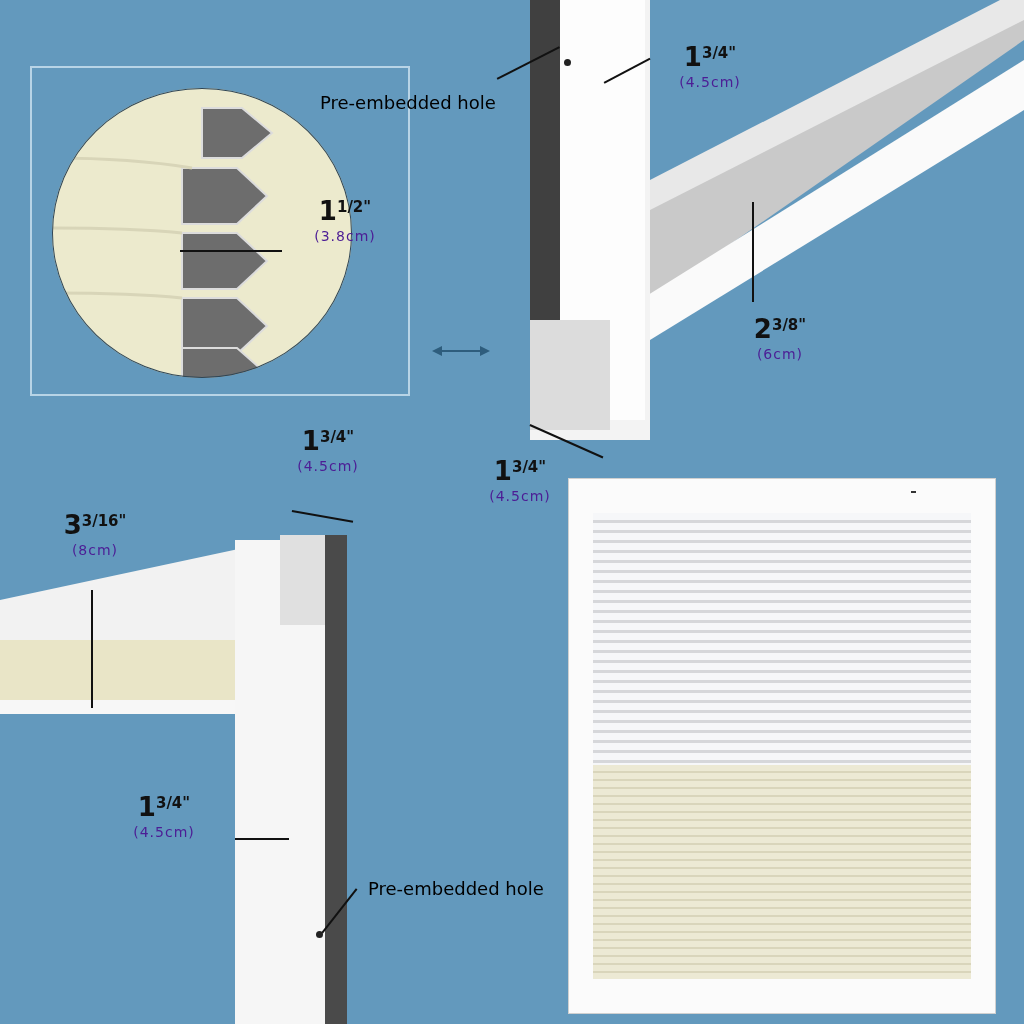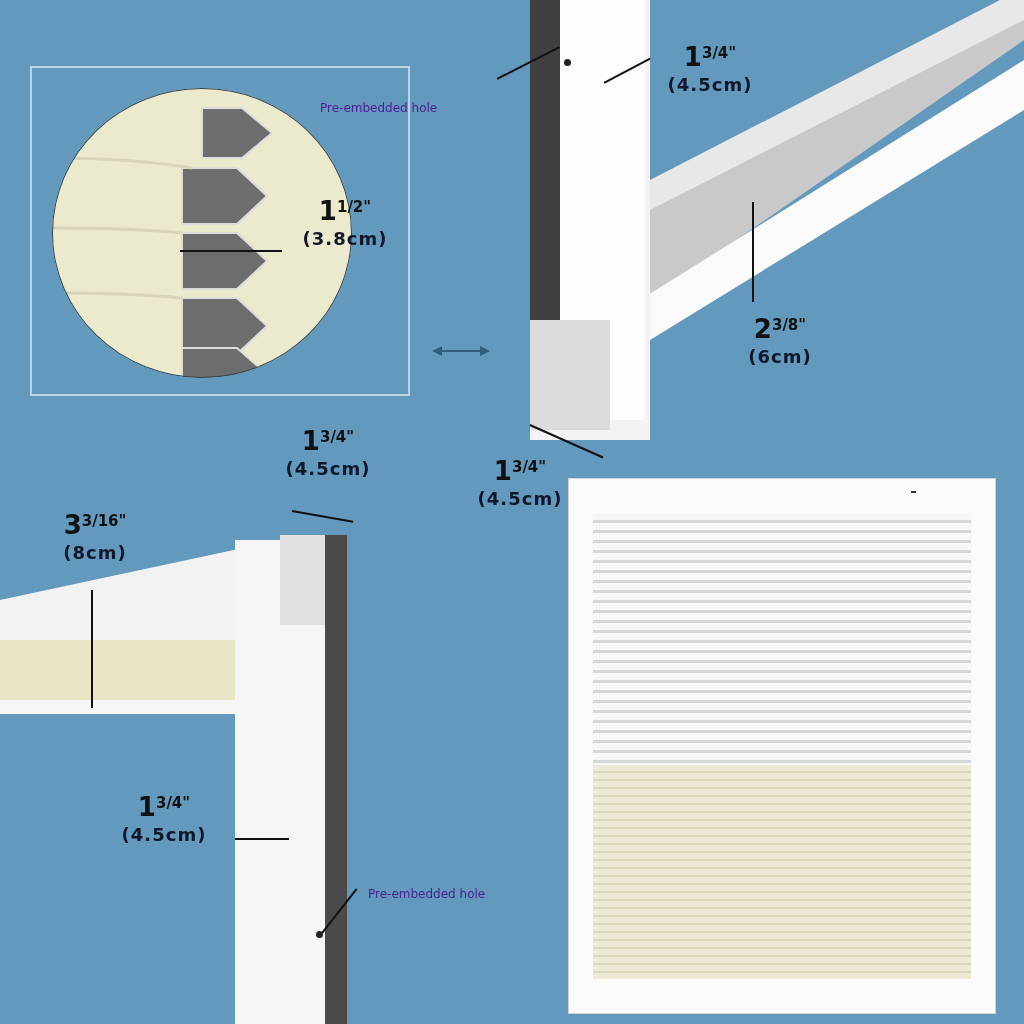--- a/index.html
+++ b/index.html
@@ -1,22 +1,22 @@
 <!DOCTYPE html>
 <html><head>
 <meta charset="utf-8">
 <style>
   html,body{margin:0;padding:0;}
   body{width:1024px;height:1024px;background:#6399bd;position:relative;overflow:hidden;font-family:"DejaVu Sans","Liberation Sans",sans-serif;}
   .abs{position:absolute;}
   .dim{position:absolute;text-align:center;}
   .dim .big{font-weight:bold;font-size:26px;color:#111;}
   .dim .big sup{font-size:15px;vertical-align:top;position:relative;top:2px;}
-  .dim .cm{font-size:18px;color:#0f172a;letter-spacing:1px;margin-top:2px;font-weight:bold;}
-  .note{position:absolute;font-size:12px;color:#4c1d95;margin-top:9px;}
+  .dim .cm{font-size:14px;color:#4c1d95;letter-spacing:1px;margin-top:2px;}
+  .note{position:absolute;font-size:18px;color:#000000;}
   .ln{position:absolute;background:#111;}
 </style>
 </head>
 <body>
 
 <div class="abs" style="left:30px;top:66px;width:380px;height:330px;border:2px solid #b8d4e6;box-sizing:border-box;">
   <div class="abs" style="left:20px;top:20px;width:300px;height:290px;border-radius:50%;overflow:hidden;background:#eceacd;">
     <svg width="300" height="290" viewBox="0 0 300 290">
       <g fill="#6d6d6d" stroke="#dcdcdc" stroke-width="2">
         <path d="M150 20 l40 0 l30 25 l-30 25 l-40 0 z"></path>

